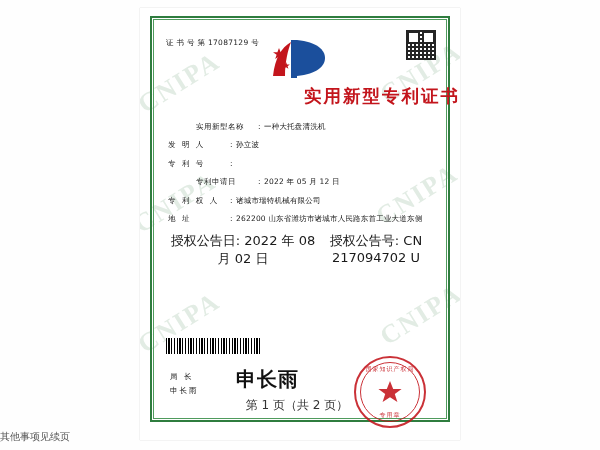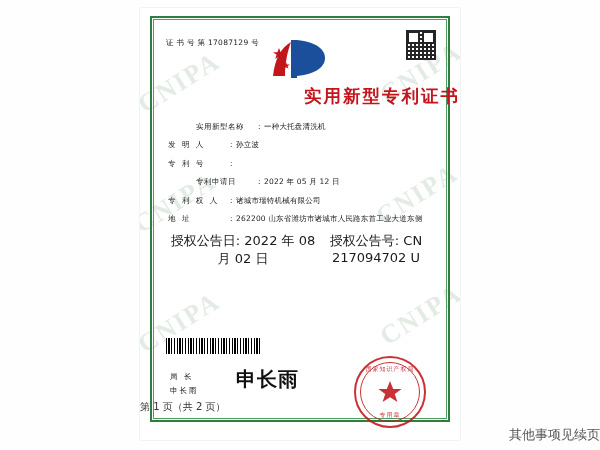--- a/index.html
+++ b/index.html
@@ -249,30 +249,31 @@
     color: #c3151c;
   }
   .seal-text.top { top: 7px; }
   .seal-text.bottom { bottom: 6px; }
 
   
   .page-no {
     position: absolute;
     left: 0; right: 6px;
     bottom: 26px;
-    font-size: 10px;
+    text-align: center;
+    font-size: 12px;
     color: #333;
   }
   
   .outside-note {
     position: absolute;
     left: 0; right: 0;
     bottom: 6px;
-    text-align: right;
-    font-size: 13px;
+    text-align: left;
+    font-size: 10px;
     color: #555;
   }
 </style>
 </head>
 <body>
 
 <div class="page">
 
   <div class="sheet">
 

